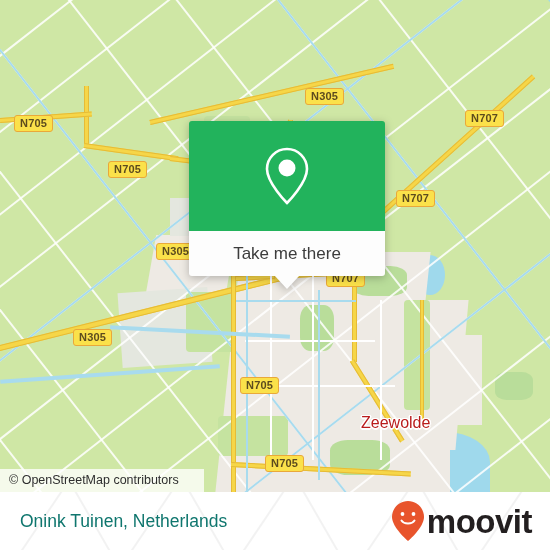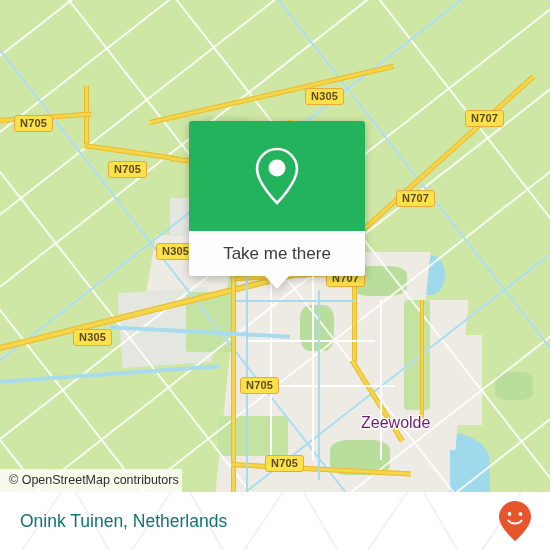--- a/index.html
+++ b/index.html
@@ -79,32 +79,32 @@
     color:#5c4b1e;
     font-size:11px;font-weight:bold;
     padding:1px 5px 2px 5px;
     line-height:12px;
     letter-spacing:.2px;
     font-family:"Liberation Sans",sans-serif;
     white-space:nowrap;
   }
   .townlabel{
     position:absolute;
-    color:#701a75;
+    color:#b91c1c;
     font-size:16px;
     font-family:"Liberation Sans",sans-serif;
     text-shadow:
       1.5px 0 #fff,-1.5px 0 #fff,0 1.5px #fff,0 -1.5px #fff,
       1px 1px #fff,-1px -1px #fff,1px -1px #fff,-1px 1px #fff;
     white-space:nowrap;
   }
 
   
   #popup{
-    position:absolute;left:189px;top:121px;width:176px;
+    position:absolute;left:189px;top:121px;width:196px;
     filter:drop-shadow(0 2px 4px rgba(0,0,0,.25));
   }
   #popup-head{
     background:#22b35c;height:110px;border-radius:3px 3px 0 0;
     display:flex;align-items:center;justify-content:center;
   }
   #popup-foot{
     background:#fdfdfd;height:45px;border-radius:0 0 3px 3px;
     display:flex;align-items:center;justify-content:center;
     position:relative;
@@ -117,21 +117,21 @@
     width:0;height:0;
     border-left:13px solid transparent;
     border-right:13px solid transparent;
     border-top:14px solid #fdfdfd;
   }
 
   
   #attrib{
     position:absolute;left:0;bottom:0;
     background:rgba(255,255,255,.78);
-    padding:4px 3px 5px 9px;
+    padding:4px 25px 5px 9px;
     font-size:12.5px;color:#2e2e2e;
     font-family:"Liberation Sans",sans-serif;
   }
 
   
   #footer{
     position:absolute;left:0;top:492px;width:550px;height:58px;
     background:#ffffff;
     display:flex;align-items:center;justify-content:space-between;
     box-sizing:border-box;padding:0 18px 0 20px;
@@ -292,16 +292,17 @@
 
     <div id="place-name">Onink Tuinen, Netherlands</div>
 
     <div id="brand">
       <svg width="34" height="42" viewBox="0 0 34 42">
         <path d="M17 1 C8.2 1 1 8.2 1 17 C1 27.5 17 41 17 41 C17 41 33 27.5 33 17 C33 8.2 25.8 1 17 1 Z" fill="#e8542c"></path>
         <circle cx="11.5" cy="14" r="1.9" fill="#ffffff"></circle>
         <circle cx="22.5" cy="14" r="1.9" fill="#ffffff"></circle>
         <path d="M10.5 20.5 C13 24.5 21 24.5 23.5 20.5" fill="none" stroke="#ffffff" stroke-width="2" stroke-linecap="round"></path>
       </svg>
+      <span id="brand-word">moovit</span>
     </div>
   </div>
 
 </div>
 
 </body></html>

